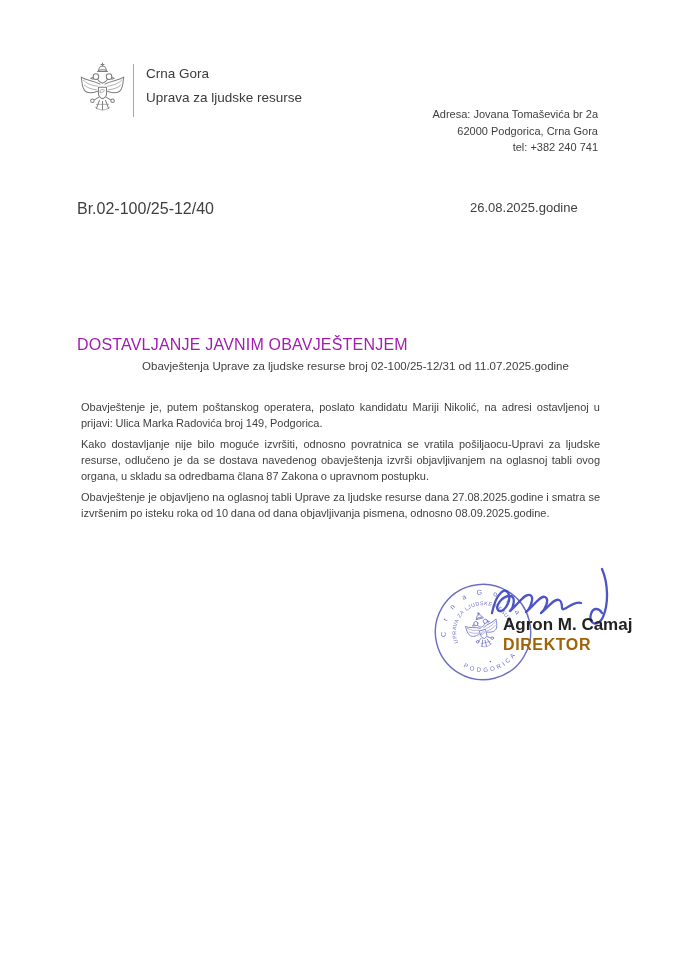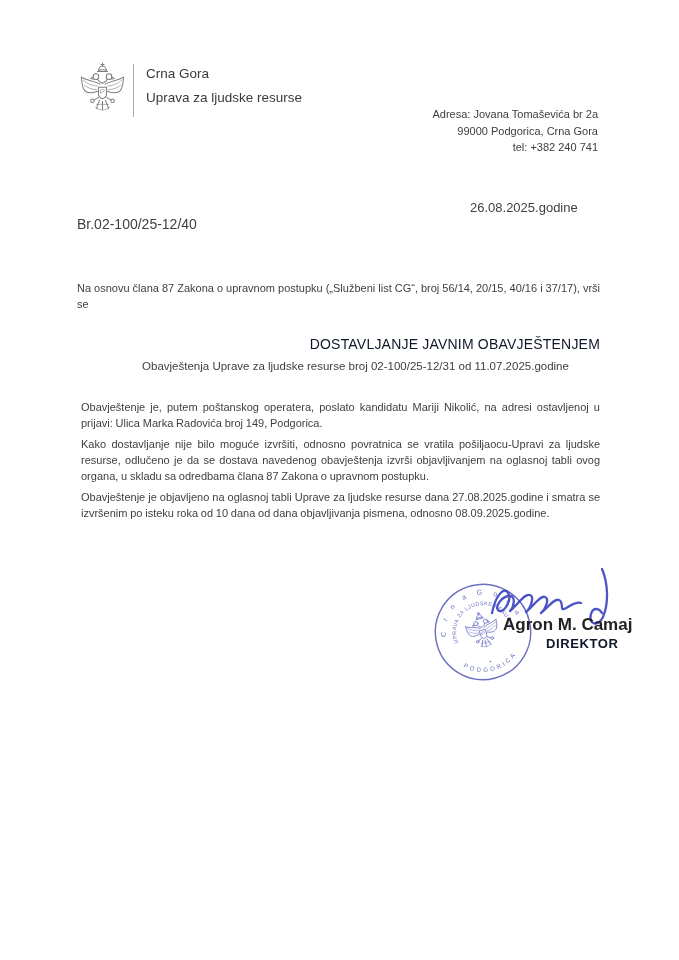--- a/index.html
+++ b/index.html
@@ -15,49 +15,49 @@
   .coa{position:absolute;left:77px;top:62px;width:51px;height:58px;color:#7d7d7d;}
   .hdr-divider{position:absolute;left:133px;top:64px;width:1px;height:53px;background:#a9a9a9;}
   .org{position:absolute;left:146px;top:66px;font-size:13.5px;color:#3a3a3a;}
   .org .line1{margin:0 0 9px 0;}
   .org .line2{margin:0;}
   .addr{
     position:absolute;right:81px;top:106px;
     text-align:right;font-size:11px;line-height:16.5px;color:#3e3e3e;
   }
   
-  .refno{position:absolute;left:77px;top:200px;font-size:14px;margin-top:16px;}
+  .refno{position:absolute;left:77px;top:200px;font-size:16px;}
   .docdate{position:absolute;left:470px;top:200px;font-size:13px;text-align:right;}
   
   .intro{
     position:absolute;left:77px;top:281px;width:523px;
     font-size:11px;line-height:15.5px;text-align:justify;word-spacing:-0.3px;
   }
   .title{
     position:absolute;left:77px;top:336px;width:523px;
-    text-align:right;font-size:14px;font-weight:400;color:#0f172a;
+    text-align:left;font-size:16px;font-weight:400;color:#a21caf;
     letter-spacing:0.2px;white-space:nowrap;
   }
   .subtitle{
     position:absolute;left:94px;top:360px;width:523px;
     text-align:center;font-size:11.5px;color:#3e3e3e;
   }
   .bodytext{position:absolute;left:77px;top:399px;width:523px;}
   .bodytext p{
     margin:0 0 5px 4px;font-size:11px;line-height:16px;
     text-align:justify;word-spacing:-0.3px;
   }
   
   .stamp{
     position:absolute;left:431px;top:580px;width:104px;height:104px;
     color:#4a4fb4;opacity:.82;transform:rotate(-14deg);z-index:1;
   }
   .signature{position:absolute;left:486px;top:564px;width:135px;height:72px;z-index:2;}
   .sig-name{position:absolute;left:503px;top:615px;font-size:17px;font-weight:700;color:#222;z-index:3;}
-  .sig-role{position:absolute;left:503px;top:636px;font-size:13px;font-weight:700;letter-spacing:0.6px;color:#0f172a;z-index:3;margin-left:43px;}
+  .sig-role{position:absolute;left:503px;top:636px;font-size:16px;font-weight:700;letter-spacing:0.6px;color:#a16207;z-index:3;}
   .defs-hidden{position:absolute;width:0;height:0;overflow:hidden;}
 </style>
 </head>
 <body>
 
 <svg class="defs-hidden" xmlns="http://www.w3.org/2000/svg" aria-hidden="true">
   <symbol id="eagle" viewBox="0 0 100 115">
     <g fill="none" stroke="currentColor" stroke-width="2" stroke-linecap="round" stroke-linejoin="round">
       <path d="M50 2v6M47 5h6"></path>
       <path d="M42 17c1-7 6-9 8-9s7 2 8 9c-3-2-13-2-16 0z"></path>
@@ -88,28 +88,27 @@
     <use href="#eagle"></use>
   </svg>
   <div class="hdr-divider"></div>
   <div class="org">
     <p class="line1">Crna Gora</p>
     <p class="line2">Uprava za ljudske resurse</p>
   </div>
 
   <div class="addr">
     <div>Adresa: Jovana Tomaševića br 2a</div>
-    <div>99000 Podgorica, Crna Gora</div>
+    <div>62000 Podgorica, Crna Gora</div>
     <div>tel: +382 240 741</div>
   </div>
 
   <div class="refno">Br.02-100/25-12/40</div>
   <div class="docdate">26.08.2025.godine</div>
 
-  <div class="intro">Na osnovu člana 87 Zakona o upravnom postupku („Službeni list CG“, broj 56/14, 20/15, 40/16 i 37/17), vrši se</div>
 
   <div class="title">DOSTAVLJANJE JAVNIM OBAVJEŠTENJEM</div>
   <div class="subtitle">Obavještenja Uprave za ljudske resurse broj 02-100/25-12/31 od 11.07.2025.godine</div>
 
   <div class="bodytext">
     <p>Obavještenje je, putem poštanskog operatera, poslato kandidatu Mariji Nikolić, na adresi ostavljenoj u prijavi: Ulica Marka Radovića broj 149, Podgorica.</p>
     <p>Kako dostavljanje nije bilo moguće izvršiti, odnosno povratnica se vratila pošiljaocu-Upravi za ljudske resurse, odlučeno je da se dostava navedenog obavještenja izvrši objavljivanjem na oglasnoj tabli ovog organa, u skladu sa odredbama člana 87 Zakona o upravnom postupku.</p>
     <p>Obavještenje je objavljeno na oglasnoj tabli Uprave za ljudske resurse dana 27.08.2025.godine i smatra se izvršenim po isteku roka od 10 dana od dana objavljivanja pismena, odnosno 08.09.2025.godine.</p>
   </div>
 

